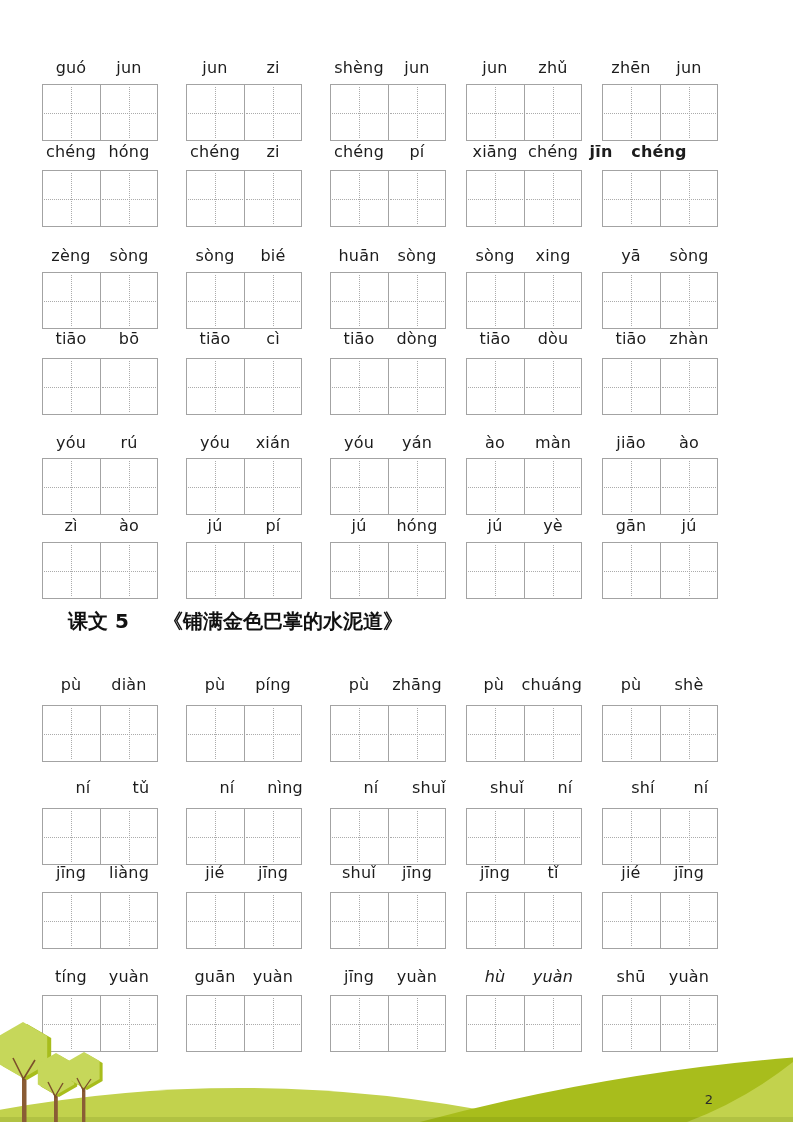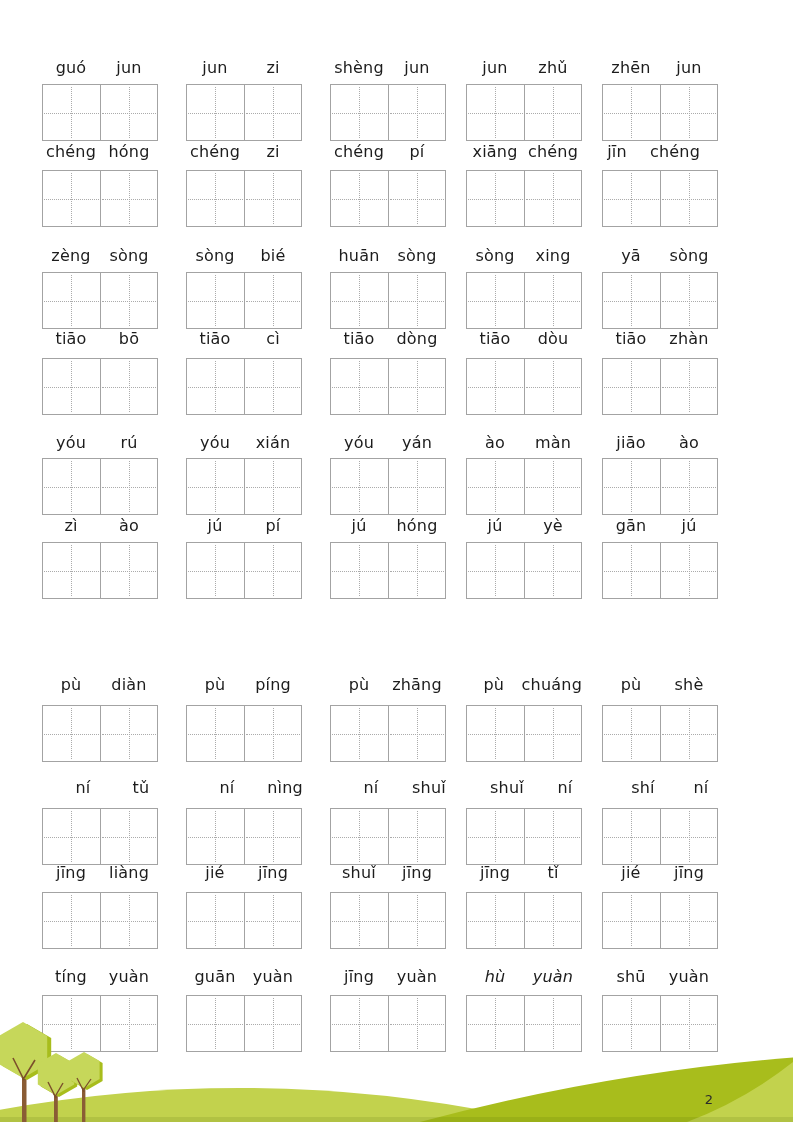--- a/index.html
+++ b/index.html
@@ -117,21 +117,21 @@
           <span class="pinyin-syllable">zi</span>
         </div>
         <div class="pinyin-group" style="left: 330px;">
           <span class="pinyin-syllable">chéng</span>
           <span class="pinyin-syllable">pí</span>
         </div>
         <div class="pinyin-group" style="left: 466px;">
           <span class="pinyin-syllable">xiāng</span>
           <span class="pinyin-syllable">chéng</span>
         </div>
-        <div class="pinyin-group" style="left: 588px;">
+        <div class="pinyin-group" style="left: 572px; font-weight: bold;">
           <span class="pinyin-syllable">jīn</span>
           <span class="pinyin-syllable">chéng</span>
         </div>
       </div>
       <div class="box-row" style="top: 170px;">
         <div class="box-group" style="left: 42px;">
           <div class="box-cell"></div>
           <div class="box-cell"></div>
         </div>
         <div class="box-group" style="left: 186px;">
@@ -498,20 +498,23 @@
           <div class="box-cell"></div>
           <div class="box-cell"></div>
         </div>
         <div class="box-group" style="left: 602px;">
           <div class="box-cell"></div>
           <div class="box-cell"></div>
         </div>
       </div>
     </div>
 
+  <div class="section-title">
+    <span>课文 5</span><span class="book">《铺满金色巴掌的水泥道》</span>
+  </div>
 
   <svg id="footer-art" viewBox="0 0 793 122" xmlns="http://www.w3.org/2000/svg" aria-hidden="true">
 
     <path d="M -60 122 Q 240 54 540 122 Z" fill="#c2d24d"></path>
 
     <path d="M 420 122 Q 950 -20 1500 122 Z" fill="#a8bd1c"></path>
 
     <path d="M 687 122 Q 745 100 793 62 L 793 122 Z" fill="#c2d24d"></path>
 
     <rect x="0" y="117" width="793" height="5" fill="rgba(60,80,0,0.12)"></rect>

